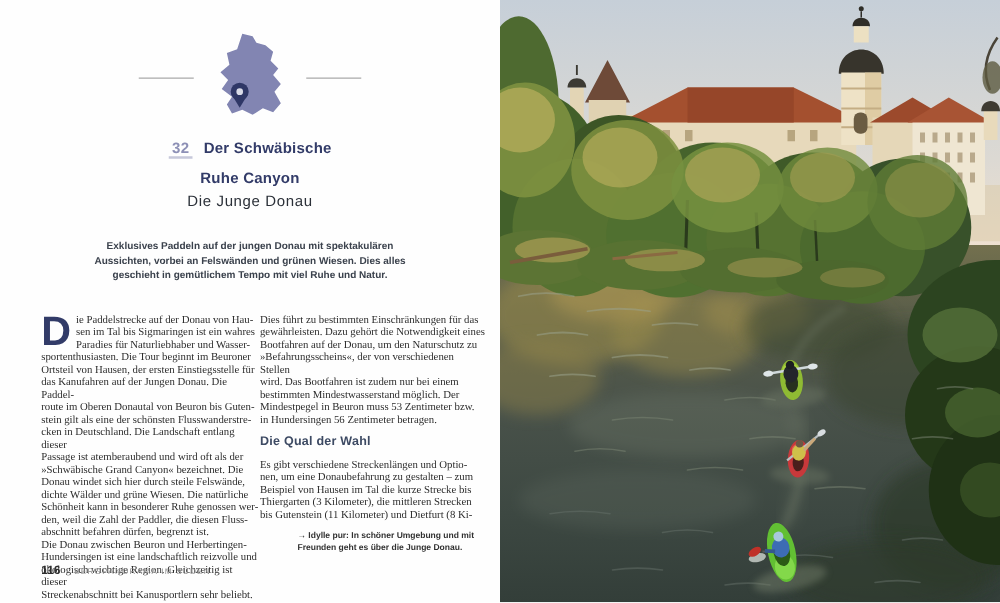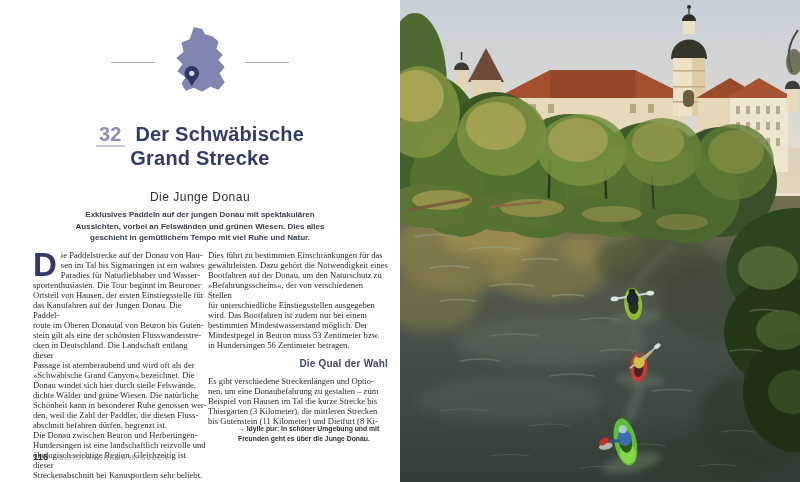--- a/index.html
+++ b/index.html
@@ -4,32 +4,32 @@
 <style>
   html,body{margin:0;padding:0;background:#ffffff;}
   .spread{position:relative;width:800px;height:482px;background:#ffffff;overflow:hidden;
           font-family:"Liberation Sans",sans-serif;}
   
   .page-left{position:absolute;left:0;top:0;width:400px;height:482px;background:#fefefe;}
   .header{position:absolute;left:0;top:26px;width:400px;text-align:center;}
   .map-row{display:flex;justify-content:center;align-items:center;gap:16px;}
   .rule{width:44px;height:1px;background:#a9a9a9;}
   .map-svg{width:58px;height:72px;display:block;}
-  .title-block{margin-top:24px;font-weight:bold;font-size:20px;line-height:24px;color:#323b68;letter-spacing:.2px;}
+  .title-block{margin-top:8px;font-weight:bold;font-size:12px;line-height:24px;color:#323b68;letter-spacing:.2px;}
   .chapnum{color:#8d90b6;border-bottom:2px solid #c6c8da;padding:0 3px;margin-right:5px;}
-  .subtitle{margin-top:20px;font-size:12px;color:#2b3038;letter-spacing:.5px;}
-  .intro{margin:5px auto 0;width:250px;font-size:8px;font-weight:bold;color:#3a414c;line-height:11.5px;}
+  .subtitle{margin-top:0;font-size:12px;color:#2b3038;letter-spacing:.5px;}
+  .intro{margin:23px auto 0;width:250px;font-size:8px;font-weight:bold;color:#3a414c;line-height:11.5px;}
   .bodycol{position:absolute;top:250px;font-family:"Liberation Serif",serif;font-size:8.6px;
            line-height:10px;color:#2c2c2c;text-align:left;}
   .col1{left:33px;width:174px;}
   .col2{left:208px;width:180px;}
   .dropcap{float:left;font-family:"Liberation Sans",sans-serif;font-weight:bold;font-size:33px;
            line-height:28px;color:#323b68;margin:1px 4px 0 0;}
   .colheading{font-family:"Liberation Sans",sans-serif;font-weight:bold;color:#3d4a63;
-              font-size:10px;margin:9px 0 7px;letter-spacing:.2px;text-align:right;}
+              font-size:10px;margin:9px 0 7px;letter-spacing:.2px;}
   .caption{position:absolute;left:238px;top:424px;width:152px;font-size:6.8px;font-weight:bold;
            line-height:9.5px;color:#303030;}
   .footer{position:absolute;left:33px;top:451px;display:flex;align-items:baseline;gap:11px;}
   .pagenum{font-weight:bold;font-size:9.5px;color:#2d2d2d;}
   .sectionlbl{font-size:6.5px;letter-spacing:1px;color:#8f8f8f;}
   
   .photo{position:absolute;left:400px;top:0;width:400px;height:482px;}
   .photo svg{display:block;width:400px;height:482px;}
 </style>
 </head>
@@ -51,21 +51,21 @@
           </g>
         </svg>
         <div class="rule"></div>
       </div>
 
       <div class="title-block">
         <div>
           <span class="chapnum">32</span>
           <span>Der Schwäbische</span>
         </div>
-        <div>Grand Strecke</div>
+        <div>Ruhe Canyon</div>
       </div>
 
       <div class="subtitle">Die Junge Donau</div>
       <div class="intro">
           <div>Exklusives Paddeln auf der jungen Donau mit spektakulären</div>
           <div>Aussichten, vorbei an Felswänden und grünen Wiesen. Dies alles</div>
           <div>geschieht in gemütlichem Tempo mit viel Ruhe und Natur.</div>
         </div>
     </div>
 
@@ -73,21 +73,20 @@
       <span class="dropcap">D</span>
       <span><div>ie Paddelstrecke auf der Donau von Hau-</div><div>sen im Tal bis Sigmaringen ist ein wahres</div><div>Paradies für Naturliebhaber und Wasser-</div><div>sportenthusiasten. Die Tour beginnt im Beuroner</div><div>Ortsteil von Hausen, der ersten Einstiegsstelle für</div><div>das Kanufahren auf der Jungen Donau. Die Paddel-</div><div>route im Oberen Donautal von Beuron bis Guten-</div><div>stein gilt als eine der schönsten Flusswanderstre-</div><div>cken in Deutschland. Die Landschaft entlang dieser</div><div>Passage ist atemberaubend und wird oft als der</div><div>»Schwäbische Grand Canyon« bezeichnet. Die</div><div>Donau windet sich hier durch steile Felswände,</div><div>dichte Wälder und grüne Wiesen. Die natürliche</div><div>Schönheit kann in besonderer Ruhe genossen wer-</div><div>den, weil die Zahl der Paddler, die diesen Fluss-</div><div>abschnitt befahren dürfen, begrenzt ist.</div><div>Die Donau zwischen Beuron und Herbertingen-</div><div>Hundersingen ist eine landschaftlich reizvolle und</div><div>ökologisch wichtige Region. Gleichzeitig ist dieser</div><div>Streckenabschnitt bei Kanusportlern sehr beliebt.</div></span>
     </div>
 
     <div class="bodycol col2">
       <div>
           <div>Dies führt zu bestimmten Einschränkungen für das</div>
           <div>gewährleisten. Dazu gehört die Notwendigkeit eines</div>
           <div>Bootfahren auf der Donau, um den Naturschutz zu</div>
           <div>»Befahrungsscheins«, der von verschiedenen Stellen</div>
-          <div>für unterschiedliche Einstiegsstellen ausgegeben</div>
           <div>wird. Das Bootfahren ist zudem nur bei einem</div>
           <div>bestimmten Mindestwasserstand möglich. Der</div>
           <div>Mindestpegel in Beuron muss 53 Zentimeter bzw.</div>
           <div>in Hundersingen 56 Zentimeter betragen.</div>
         </div>
       <div class="colheading">Die Qual der Wahl</div>
       <div>
           <div>Es gibt verschiedene Streckenlängen und Optio-</div>
           <div>nen, um eine Donaubefahrung zu gestalten – zum</div>
           <div>Beispiel von Hausen im Tal die kurze Strecke bis</div>

